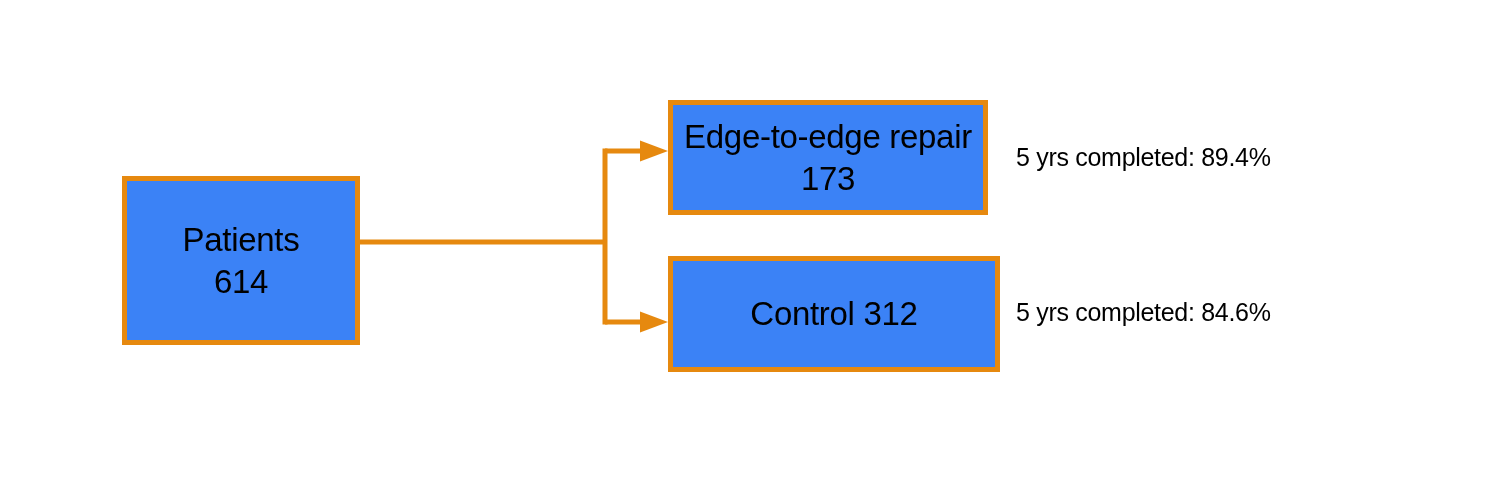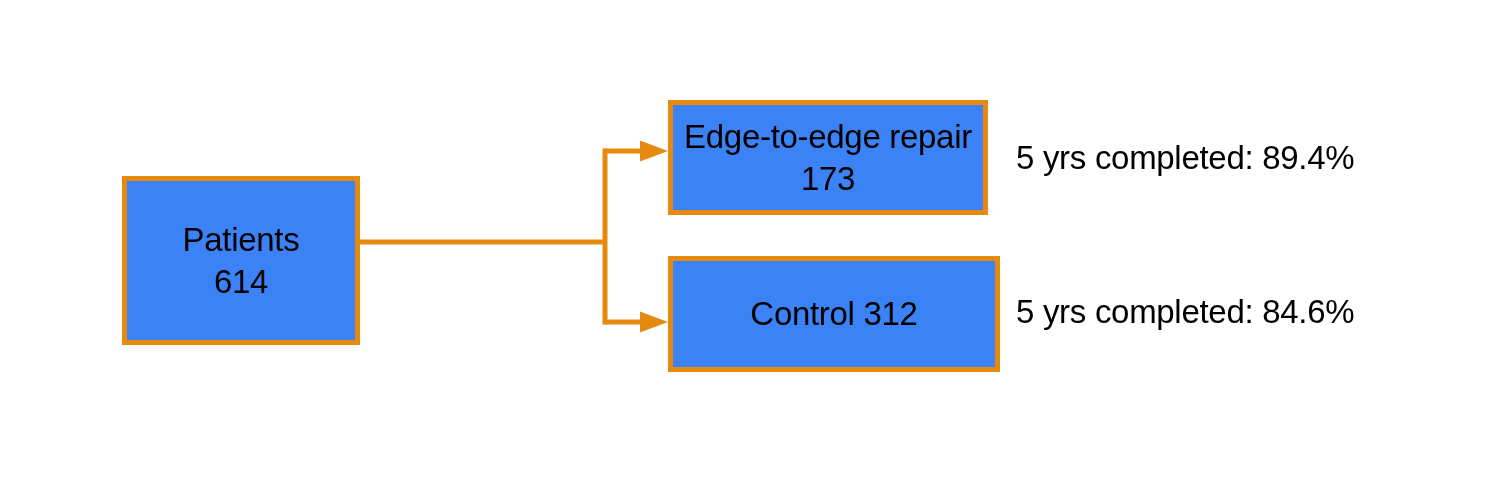--- a/index.html
+++ b/index.html
@@ -36,21 +36,21 @@
   }
   .node-root   { left: 122px; top: 153px; width: 238px; height: 169px; margin-top: 23px; }
   .node-top    { left: 668px; top: 100px; width: 320px; height: 115px; }
   .node-bottom { left: 668px; top: 256px; width: 332px; height: 116px; }
   .count-bold { font-weight: 400; }
   .note {
     position: absolute;
     left: 1016px;
     display: flex;
     align-items: center;
-    font-size: 33px;
+    font-size: 25px;
     letter-spacing: -0.3px;
     white-space: nowrap;
     color: var(--ink);
   }
   .note-top    { top: 100px; height: 115px; }
   .note-bottom { top: 254px; height: 116px; }
 </style>
 </head>
 <body>
 

